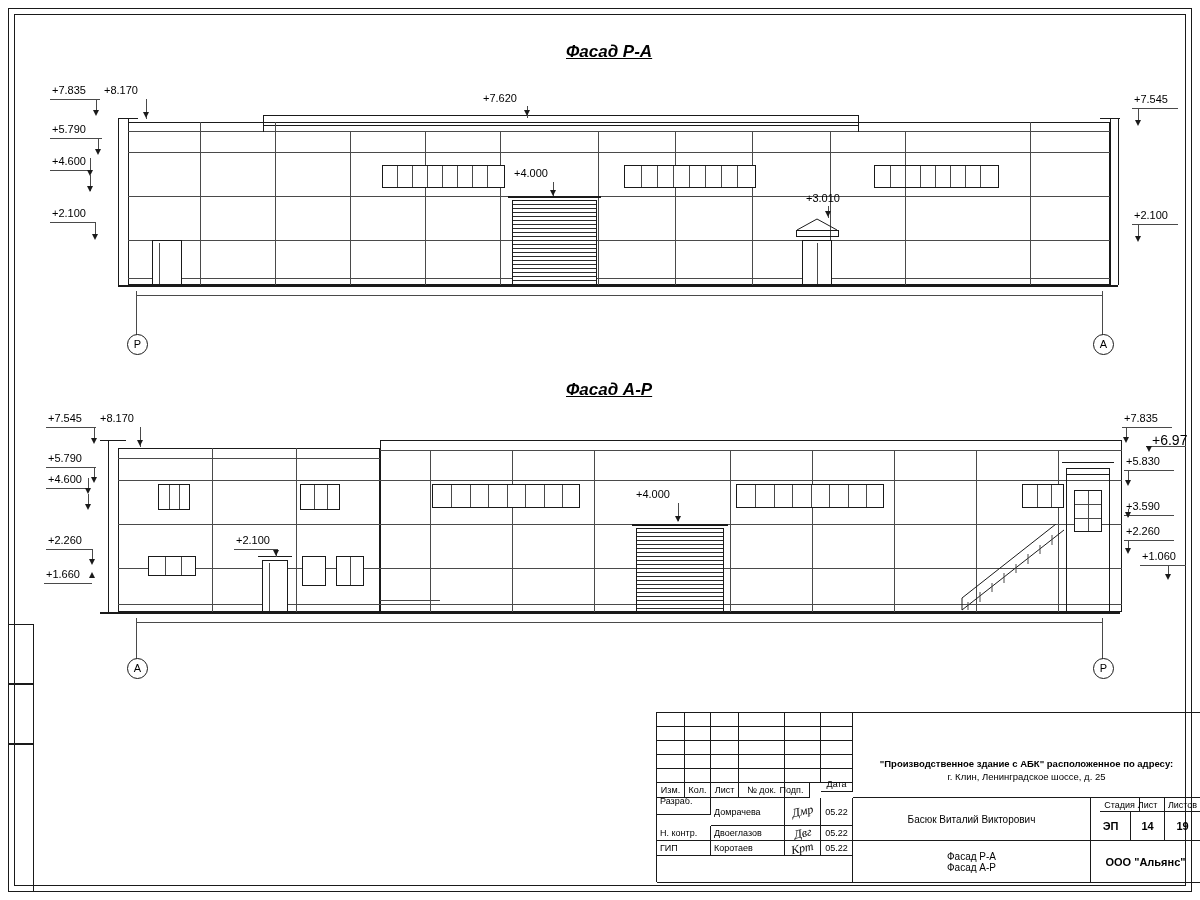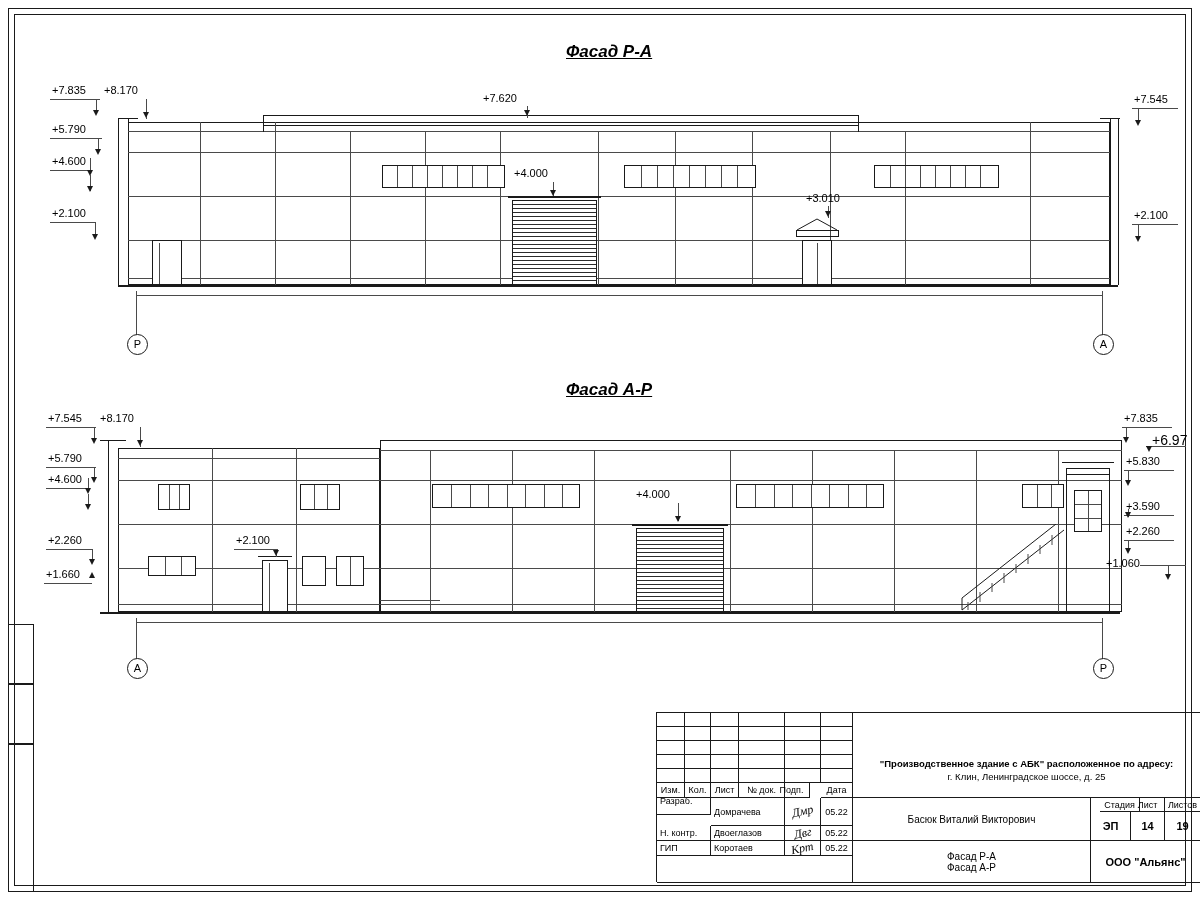--- a/index.html
+++ b/index.html
@@ -456,21 +456,21 @@
   <div class="lvl" style="left:1126px; top:500px;">+3.590</div>
   <div class="ln h light" style="left:1124px; top:515px; width:50px;"></div>
   <div class="ln v light" style="left:1128px; top:509px; height:8px;"></div>
   <div class="arrow-d" style="left:1125px; top:512px;"></div>
 
   <div class="lvl" style="left:1126px; top:525px;">+2.260</div>
   <div class="ln h light" style="left:1124px; top:540px; width:50px;"></div>
   <div class="ln v light" style="left:1128px; top:540px; height:12px;"></div>
   <div class="arrow-d" style="left:1125px; top:548px;"></div>
 
-  <div class="lvl" style="left:1106px; top:550px;margin-top:7px;">+1.060</div>
+  <div class="lvl" style="left:1142px; top:550px;">+1.060</div>
   <div class="ln h light" style="left:1140px; top:565px; width:46px;"></div>
   <div class="ln v light" style="left:1168px; top:565px; height:12px;"></div>
   <div class="arrow-d" style="left:1165px; top:574px;"></div>
 
   <div class="lvl" style="left:636px; top:488px;">+4.000</div>
   <div class="ln v light" style="left:678px; top:503px; height:18px;"></div>
   <div class="arrow-d" style="left:675px; top:516px;"></div>
 
   <div id="stamp">
 
@@ -507,21 +507,21 @@
     <div class="cell" style="left:54px; top:56px; width:28px; height:14px;"></div>
     <div class="cell" style="left:82px; top:56px; width:46px; height:14px;"></div>
     <div class="cell" style="left:128px; top:56px; width:36px; height:14px;"></div>
     <div class="cell" style="left:164px; top:56px; width:32px; height:14px;"></div>
 
     <div class="cell" style="left:0; top:70px; width:28px; height:15px;">Изм.</div>
     <div class="cell" style="left:28px; top:70px; width:26px; height:15px;">Кол.</div>
     <div class="cell" style="left:54px; top:70px; width:28px; height:15px;">Лист</div>
     <div class="cell" style="left:82px; top:70px; width:46px; height:15px;">№ док.</div>
     <div class="cell" style="left:117px; top:70px; width:36px; height:15px;">Подп.</div>
-    <div class="cell" style="left:164px; top:70px; width:32px; height:15px;">Дата</div>
+    <div class="cell" style="left:164px; top:64px; width:32px; height:15px;">Дата</div>
 
     <div class="cell left" style="left:0; top:74px; width:54px; height:28px;">Разраб.</div>
     <div class="cell left" style="left:54px; top:85px; width:74px; height:28px;">Домрачева</div>
     <div class="cell" style="left:128px; top:85px; width:36px; height:28px;">
         <span class="sig">Дмр</span>
       </div>
     <div class="cell" style="left:164px; top:85px; width:32px; height:28px;">05.22</div>
 
     <div class="cell left" style="left:0; top:113px; width:54px; height:15px;">Н. контр.</div>
     <div class="cell left" style="left:54px; top:113px; width:74px; height:15px;text-align:right;">Двоеглазов</div>

